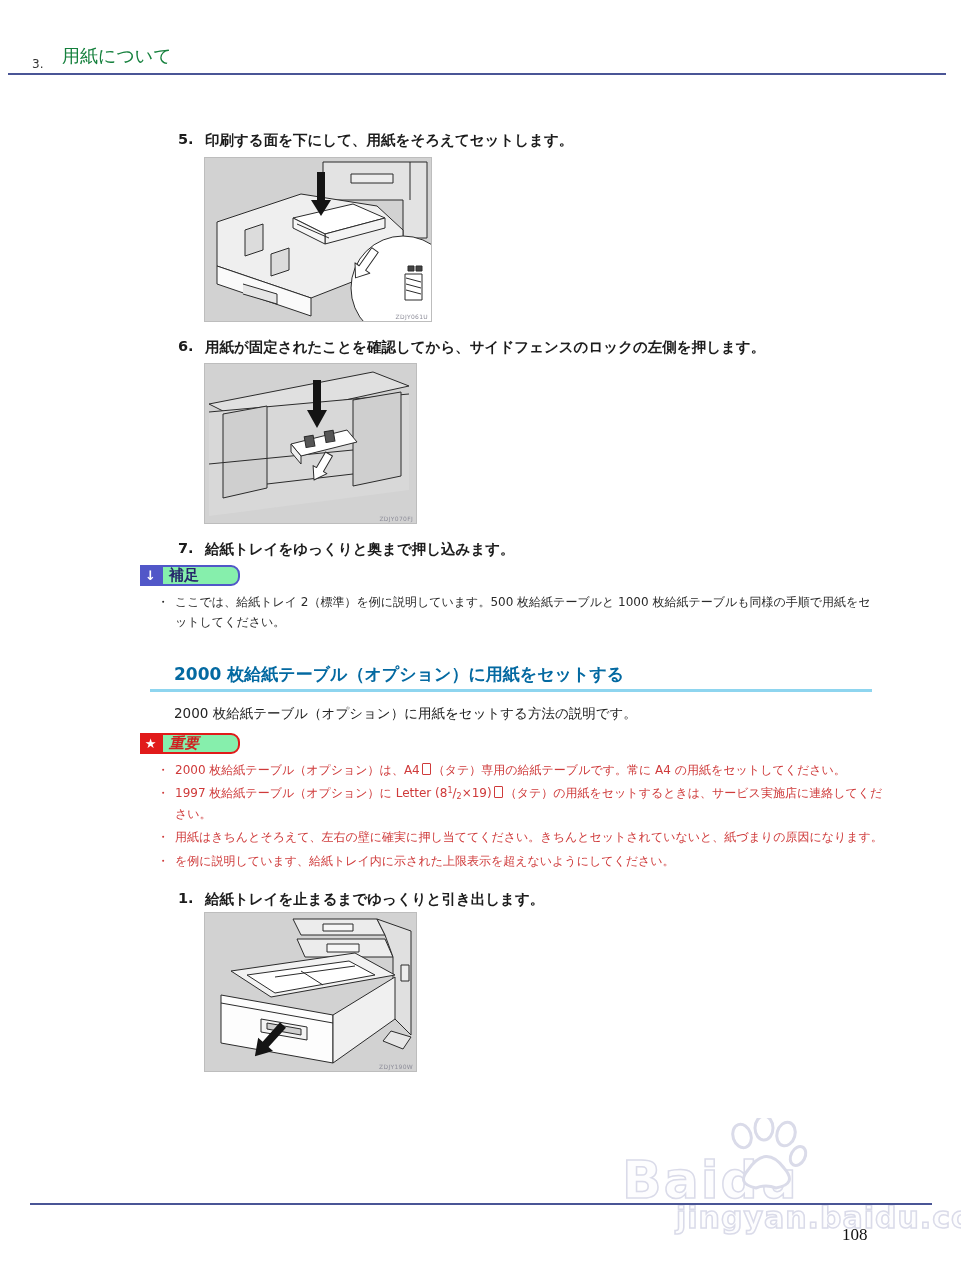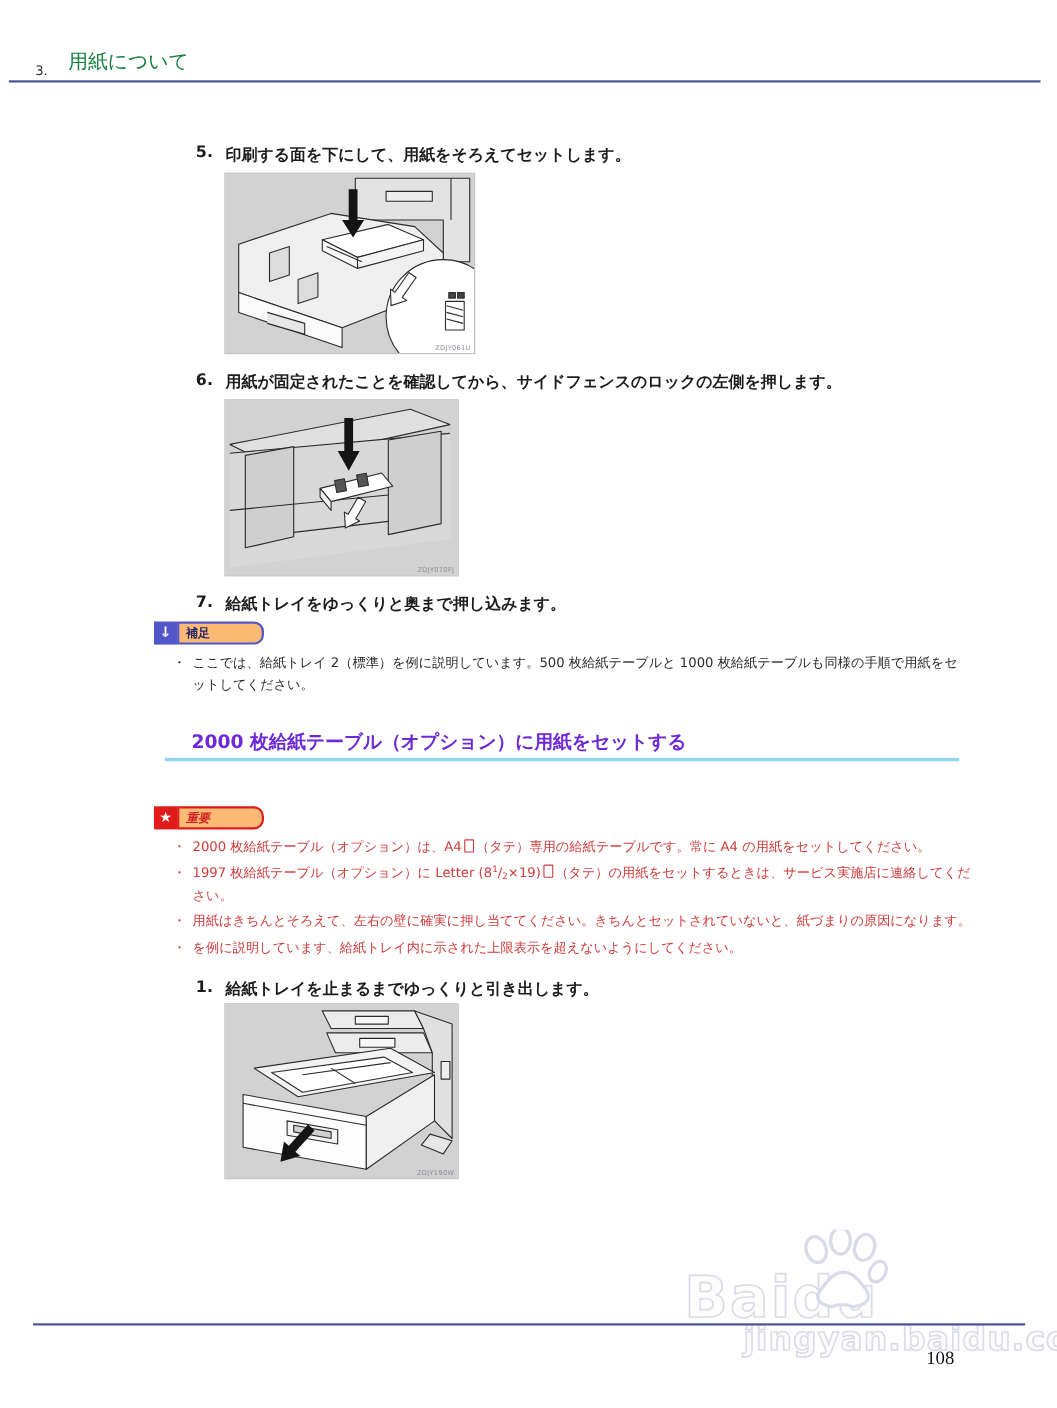--- a/index.html
+++ b/index.html
@@ -22,42 +22,42 @@
   .figure{position:absolute;background:#d2d2d2;outline:1px solid #bdbdbd;}
   .fig1{left:205px;top:158px;width:226px;height:163px;}
   .fig2{left:205px;top:364px;width:211px;height:159px;}
   .fig3{left:205px;top:913px;width:211px;height:158px;}
   .figure svg{display:block;width:100%;height:100%;}
   .fig-caption{position:absolute;right:3px;bottom:1px;font-size:6px;color:#8d8d99;letter-spacing:.3px;}
   
   .badge{position:absolute;display:flex;height:21px;}
   .badge .icon-sq{width:21px;height:21px;display:flex;align-items:center;justify-content:center;
     color:#fff;font-size:13px;font-weight:bold;line-height:1;}
-  .badge .label-box{width:69px;height:17px;background:#fdba74;border-width:2px;border-style:solid;
+  .badge .label-box{width:69px;height:17px;background:#86efac;border-width:2px;border-style:solid;
     border-radius:0 9px 9px 0;display:flex;align-items:center;padding-left:6px;
-    font-size:11px;font-weight:bold;}
+    font-size:15px;font-weight:bold;}
   .note-badge{left:140px;top:565px;}
   .note-badge .icon-sq{background:#5157c8;}
   .note-badge .label-box{border-color:#5157c8;color:#26276b;}
   .imp-badge{left:140px;top:733px;}
   .imp-badge .icon-sq{background:#e11a1a;}
   .imp-badge .label-box{border-color:#e11a1a;color:#d02020;font-style:italic;}
   
   .blist{position:absolute;font-size:12px;line-height:1.7;}
   .brow{display:flex;margin-bottom:3px;}
   .brow .mark{flex:0 0 18px;text-align:left;}
   .brow .btxt{flex:1;}
   .note-list{left:157px;top:592px;width:716px;color:#2a2a2a;}
   .imp-list{left:157px;top:760px;width:734px;color:#cf3a3a;}
   sup.fr{font-size:8px;vertical-align:4px;}
   sub.fr{font-size:8px;vertical-align:-2px;}
   .paper-icon{display:inline-block;width:7px;height:10px;border:1px solid #cf3a3a;
     border-radius:1px;vertical-align:-1px;margin:0 2px;background:#fff;}
   
-  .section-title{position:absolute;left:174px;top:663px;font-size:17px;font-weight:bold;color:#6d28d9;}
+  .section-title{position:absolute;left:174px;top:663px;font-size:17px;font-weight:bold;color:#0369a1;}
   .section-rule{position:absolute;left:150px;top:689px;width:722px;height:3px;background:#8ed5ef;}
   .section-intro{position:absolute;left:174px;top:705px;font-size:13.5px;color:#222;}
   
   .wm{position:absolute;font-weight:bold;color:#fdfdfe;
     -webkit-text-stroke:1.5px #dadbe9;text-shadow:0 0 1px #dadbe9;z-index:1;}
   .wm-brand{left:622px;top:1150px;font-size:52px;letter-spacing:2px;}
   .wm-cn{left:812px;top:1152px;font-size:46px;}
   .wm-url{left:676px;top:1200px;font-size:30px;letter-spacing:1px;}
   .wm-paw{position:absolute;left:724px;top:1118px;z-index:1;}
   
@@ -156,20 +156,21 @@
   </div>
   <div class="blist note-list">
     <div class="brow">
       <span class="mark">・</span>
       <span class="btxt">ここでは、給紙トレイ 2（標準）を例に説明しています。500 枚給紙テーブルと 1000 枚給紙テーブルも同様の手順で用紙をセットしてください。</span>
     </div>
   </div>
 
   <div class="section-title">2000 枚給紙テーブル（オプション）に用紙をセットする</div>
   <div class="section-rule"></div>
+  <div class="section-intro">2000 枚給紙テーブル（オプション）に用紙をセットする方法の説明です。</div>
 
   <div class="badge imp-badge">
     <span class="icon-sq">★</span>
     <span class="label-box">重要</span>
   </div>
   <div class="blist imp-list">
     <div class="brow">
       <span class="mark">・</span>
       <span class="btxt"><span>2000 枚給紙テーブル（オプション）は、A4</span><span class="paper-icon"></span><span>（タテ）専用の給紙テーブルです。常に A4 の用紙をセットしてください。</span></span>
     </div>

